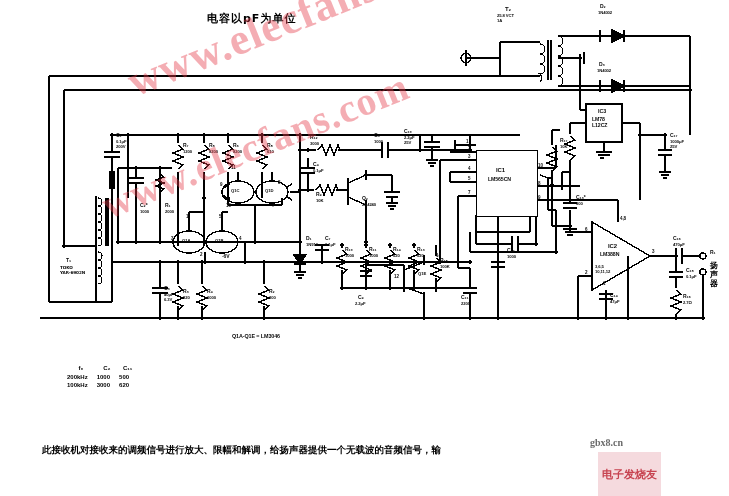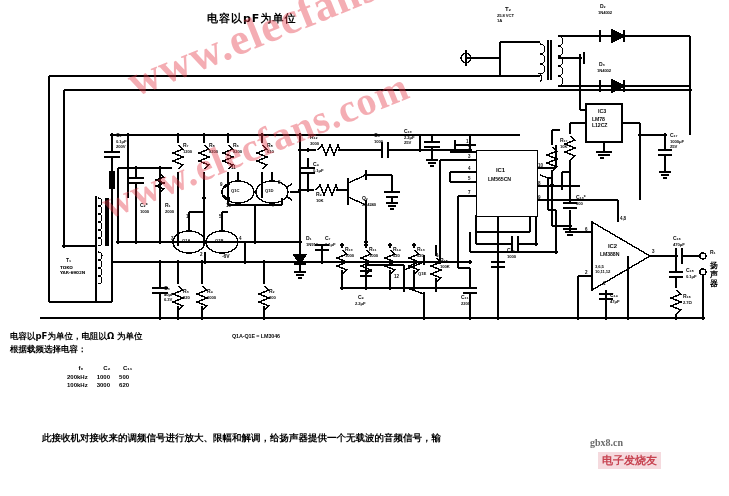--- a/index.html
+++ b/index.html
@@ -12,31 +12,31 @@
        white-space:pre;color:#0a0a0a;letter-spacing:-0.1px;}
   .lbl.sm{font-size:4.2px;}
   .lbl.pin{font-size:4.5px;font-weight:bold;}
   .cn{font-family:"DejaVu Sans",sans-serif;}
   #title{position:absolute;left:207px;top:11px;font-size:11px;font-weight:bold;
          letter-spacing:1px;}
   #note1{position:absolute;left:10px;top:330px;font-size:8.5px;font-weight:bold;
          line-height:1.55;}
   #tbl{position:absolute;left:65px;top:362px;font-size:6px;font-weight:bold;}
   #tbl td{padding:0 7px 0 0;font-weight:bold;font-size:6px;text-align:left;}
-  #bottomtext{position:absolute;left:22px;top:430px;width:690px;font-size:9.5px;
+  #bottomtext{position:absolute;left:22px;top:442px;width:690px;font-size:9.5px;
               font-weight:bold;line-height:1.75;}
   #bottomtext .ind{display:inline-block;width:20px;}
   .wm{position:absolute;color:rgba(228,60,75,.42);font-weight:bold;
       font-family:"Liberation Serif",serif;pointer-events:none;}
   #wm1{left:120px;top:60px;font-size:44px;transform:rotate(-22deg);
        transform-origin:0 0;letter-spacing:1px;}
   #wm2{left:95px;top:185px;font-size:40px;transform:rotate(-22deg);
        transform-origin:0 0;letter-spacing:1px;}
   #wm3{left:598px;top:452px;font-size:11px;color:rgba(190,40,55,.85);
-       background:rgba(225,150,160,.35);padding:1px 4px;text-align:right;}
+       background:rgba(225,150,160,.35);padding:15px 4px;text-align:right;}
   #wm4{left:590px;top:437px;font-size:10px;color:rgba(90,90,90,.9);}
 </style>
 </head>
 <body>
 
 <div id="sheet">
 
   <div id="title" class="cn">电容以pF为单位</div>
 
   <svg class="layer" viewBox="0 0 729 496" shape-rendering="crispEdges">
@@ -615,24 +615,20 @@
   <div class="lbl pin" style="left:652px;top:249px">3</div>
   <div class="lbl sm" style="left:595px;top:265px;white-space:pre-line;font-size:4.2px">3,6,5
 10,11,12</div>
 
   <div class="lbl" style="left:710px;top:250px">R₁</div>
   <div class="cn" style="position:absolute;left:710px;top:262px;font-size:8px;
               font-weight:bold;width:10px;line-height:1.1;word-break:break-all;">扬声器</div>
 
   <div class="lbl" style="left:232px;top:333px;font-size:5.4px">Q1A-Q1E = LM3046</div>
 
-  <div id="note1" class="cn">
-    <div>电容以pF为单位，电阻以Ω 为单位</div>
-    <div>根据载频选择电容：</div>
-  </div>
 
   <table id="tbl">
     <thead>
       <tr>
         <th>f₀</th>
         <th>C₂</th>
         <th>C₁₁</th>
       </tr>
     </thead>
     <tbody>

